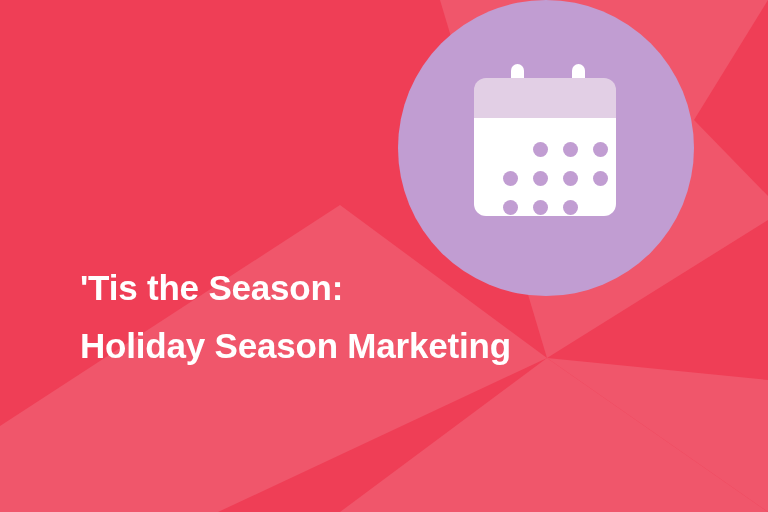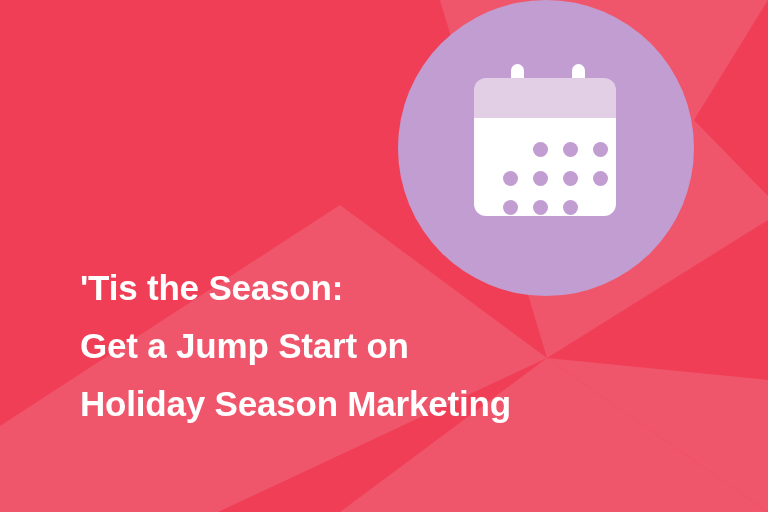--- a/index.html
+++ b/index.html
@@ -136,17 +136,16 @@
       <span class="cal-dot" style="left:119px; top:53px;"></span>
 
       <span class="cal-dot" style="left:29px;  top:82px;"></span>
       <span class="cal-dot" style="left:59px;  top:82px;"></span>
       <span class="cal-dot" style="left:89px;  top:82px;"></span>
     </div>
   </div>
 
   <div class="headline">
     <div class="headline-line">'Tis the Season:</div>
-    <div class="headline-line">Get a Jump Start on</div>
     <div class="headline-line">Holiday Season Marketing</div>
   </div>
 
 </div>
 
 </body></html>

